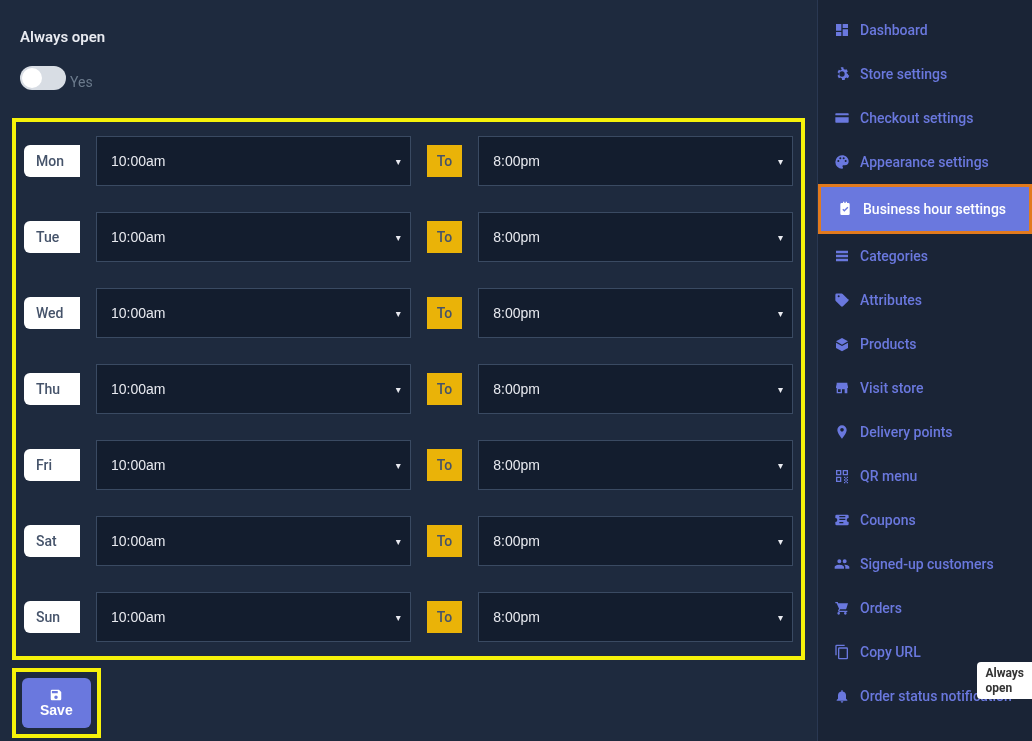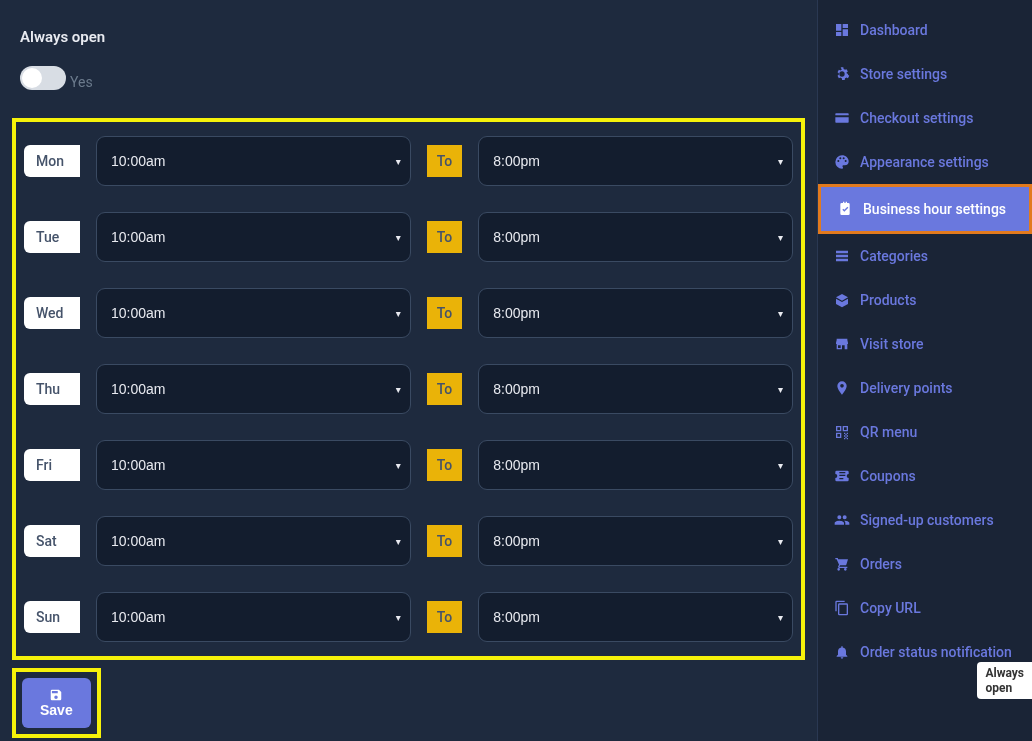--- a/index.html
+++ b/index.html
@@ -182,21 +182,20 @@
       color: #333;
       font-size: 12px;
       font-weight: 700;
       padding: 4px 8px;
       border-radius: 4px 0 0 4px;
       line-height: 1.2;
       text-align: left;
     }
     select {
       width: 100%;
-      border-radius: 9px;
     }
   </style>
 </head>
 <body>
 
 <div class="main-content">
   <div class="always-open-section">
     <div class="always-open-label">Always open</div>
     <div class="toggle-row">
       <div class="toggle-switch">
@@ -293,20 +292,26 @@
       <span>Business hour settings</span>
     </div>
     <div class="sidebar-item">
       <svg class="sidebar-icon" viewBox="0 0 24 24" fill="currentColor">
         <path d="M3 4h18v4H3V4zm0 6h18v4H3v-4zm0 6h18v4H3v-4z"></path>
       </svg>
       <span>Categories</span>
     </div>
     <div class="sidebar-item">
       <svg class="sidebar-icon" viewBox="0 0 24 24" fill="currentColor">
+        <path d="M21 11l-8-8a2 2 0 00-1.4-.6H4a2 2 0 00-2 2v7.6c0 .5.2 1 .6 1.4l8 8a2 2 0 002.8 0l8-8a2 2 0 000-2.8zM7 8a1.5 1.5 0 110-3 1.5 1.5 0 010 3z"></path>
+      </svg>
+      <span>Attributes</span>
+    </div>
+    <div class="sidebar-item">
+      <svg class="sidebar-icon" viewBox="0 0 24 24" fill="currentColor">
         <path d="M21 8l-9-5-9 5 9 5 9-5zM3 10v8l9 5v-8l-9-5zm18 0l-9 5v8l9-5v-8z"></path>
       </svg>
       <span>Products</span>
     </div>
     <div class="sidebar-item">
       <svg class="sidebar-icon" viewBox="0 0 24 24" fill="currentColor">
         <path d="M20 4H4v2l-1 4v2h1v8h8v-6h4v6h4v-8h1v-2l-1-4V4zM6 18v-4h4v4H6z"></path>
       </svg>
       <span>Visit store</span>
     </div>

